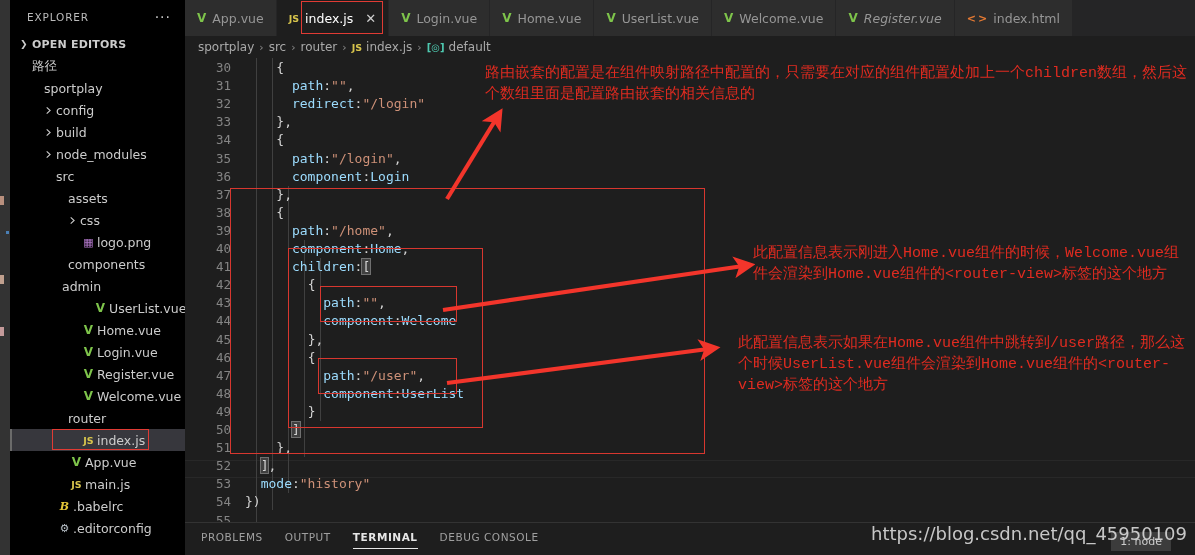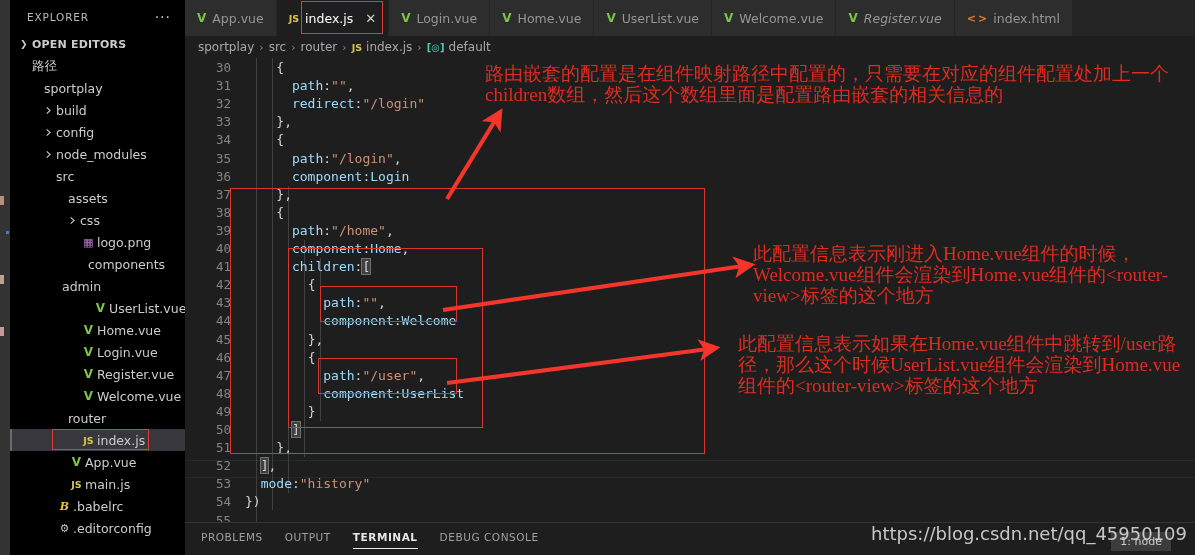--- a/index.html
+++ b/index.html
@@ -114,22 +114,22 @@
   .cl { position: absolute; left: 60px; }
   .tok-prop { color: #9cdcfe; }
   .tok-str  { color: #ce9178; }
   .tok-pun  { color: #d4d4d4; }
   .tok-brk  { color: #d4d4d4; background: rgba(130,130,130,.35); outline: 1px solid #707070; }
   .indent { position: absolute; width: 1px; background: #404040; }
   .curline { position: absolute; left: 0; right: 0; height: 18px; border-top: 1px solid #282828; border-bottom: 1px solid #282828; }
 
   
   .anno {
-    position: absolute; color: #e02b20; font-size: 19px; line-height: 21px;
-    font-family: Liberation Serif, serif; white-space: pre-wrap;
+    position: absolute; color: #e02b20; font-size: 15px; line-height: 21px;
+    font-family: Liberation Mono, monospace; white-space: pre-wrap;
   }
   .rbox { position: absolute; border: 1.3px solid #d8372f; pointer-events: none; }
   svg.arrows { position: absolute; left: 0; top: 0; pointer-events: none; }
 
   
   .panel { flex: 0 0 33px; height: 33px; background: #1e1e1e; border-top: 1px solid #333; display: flex; align-items: center; padding-left: 16px; gap: 22px; position: relative; }
   .ptab { font-size: 10.5px; letter-spacing: .55px; color: #a0a0a0; cursor: pointer; position: relative; padding-bottom: 4px; }
   .ptab.active { color: #e7e7e7; font-weight: bold; }
   .ptab.active::after {
     content: ""; position: absolute; left: 0; right: 0; bottom: -2px; height: 1.5px; background: #e7e7e7;
@@ -172,27 +172,27 @@
           <span class="lbl">路径</span>
         </div>
         <div class="sb-row" style="padding-left: 18px;">
           <span class="chev" <svg="" width="9" height="9" viewbox="0 0 10 10"><path d="M1.5 3 L5 6.8 L8.5 3" stroke="#cccccc" stroke-width="1.2" fill="none"></path></span>
           <span class="lbl">sportplay</span>
         </div>
         <div class="sb-row" style="padding-left: 30px;">
           <span class="chev"><svg width="9" height="9" viewBox="0 0 10 10">
               <path d="M3 1.5 L6.8 5 L3 8.5" stroke="#cccccc" stroke-width="1.2" fill="none"></path>
             </svg></span>
-          <span class="lbl">build</span>
+          <span class="lbl">config</span>
         </div>
         <div class="sb-row" style="padding-left: 30px;">
           <span class="chev"><svg width="9" height="9" viewBox="0 0 10 10">
               <path d="M3 1.5 L6.8 5 L3 8.5" stroke="#cccccc" stroke-width="1.2" fill="none"></path>
             </svg></span>
-          <span class="lbl">config</span>
+          <span class="lbl">build</span>
         </div>
         <div class="sb-row" style="padding-left: 30px; text-align: center;">
           <span class="chev"><svg width="9" height="9" viewBox="0 0 10 10">
               <path d="M3 1.5 L6.8 5 L3 8.5" stroke="#cccccc" stroke-width="1.2" fill="none"></path>
             </svg></span>
           <span class="lbl">node_modules</span>
         </div>
         <div class="sb-row" style="padding-left: 30px;">
           <span class="chev" <svg="" width="9" height="9" viewbox="0 0 10 10"><path d="M1.5 3 L5 6.8 L8.5 3" stroke="#cccccc" stroke-width="1.2" fill="none"></path></span>
           <span class="lbl">src</span>
@@ -205,21 +205,21 @@
           <span class="chev"><svg width="9" height="9" viewBox="0 0 10 10">
               <path d="M3 1.5 L6.8 5 L3 8.5" stroke="#cccccc" stroke-width="1.2" fill="none"></path>
             </svg></span>
           <span class="lbl">css</span>
         </div>
         <div class="sb-row" style="padding-left: 54px;">
           <span class="chev"></span>
           <span class="ficon img-ic">▦</span>
           <span class="lbl">logo.png</span>
         </div>
-        <div class="sb-row" style="padding-left: 42px; justify-content: center;">
+        <div class="sb-row" style="padding-left: 42px;">
           <span class="chev" <svg="" width="9" height="9" viewbox="0 0 10 10"><path d="M1.5 3 L5 6.8 L8.5 3" stroke="#cccccc" stroke-width="1.2" fill="none"></path></span>
           <span class="lbl">components</span>
         </div>
         <div class="sb-row" style="padding-left: 36px;">
           <span class="chev" <svg="" width="9" height="9" viewbox="0 0 10 10"><path d="M1.5 3 L5 6.8 L8.5 3" stroke="#cccccc" stroke-width="1.2" fill="none"></path></span>
           <span class="lbl">admin</span>
         </div>
         <div class="sb-row" style="padding-left: 66px;">
           <span class="chev"></span>
           <span class="ficon vue-ic">V</span>

